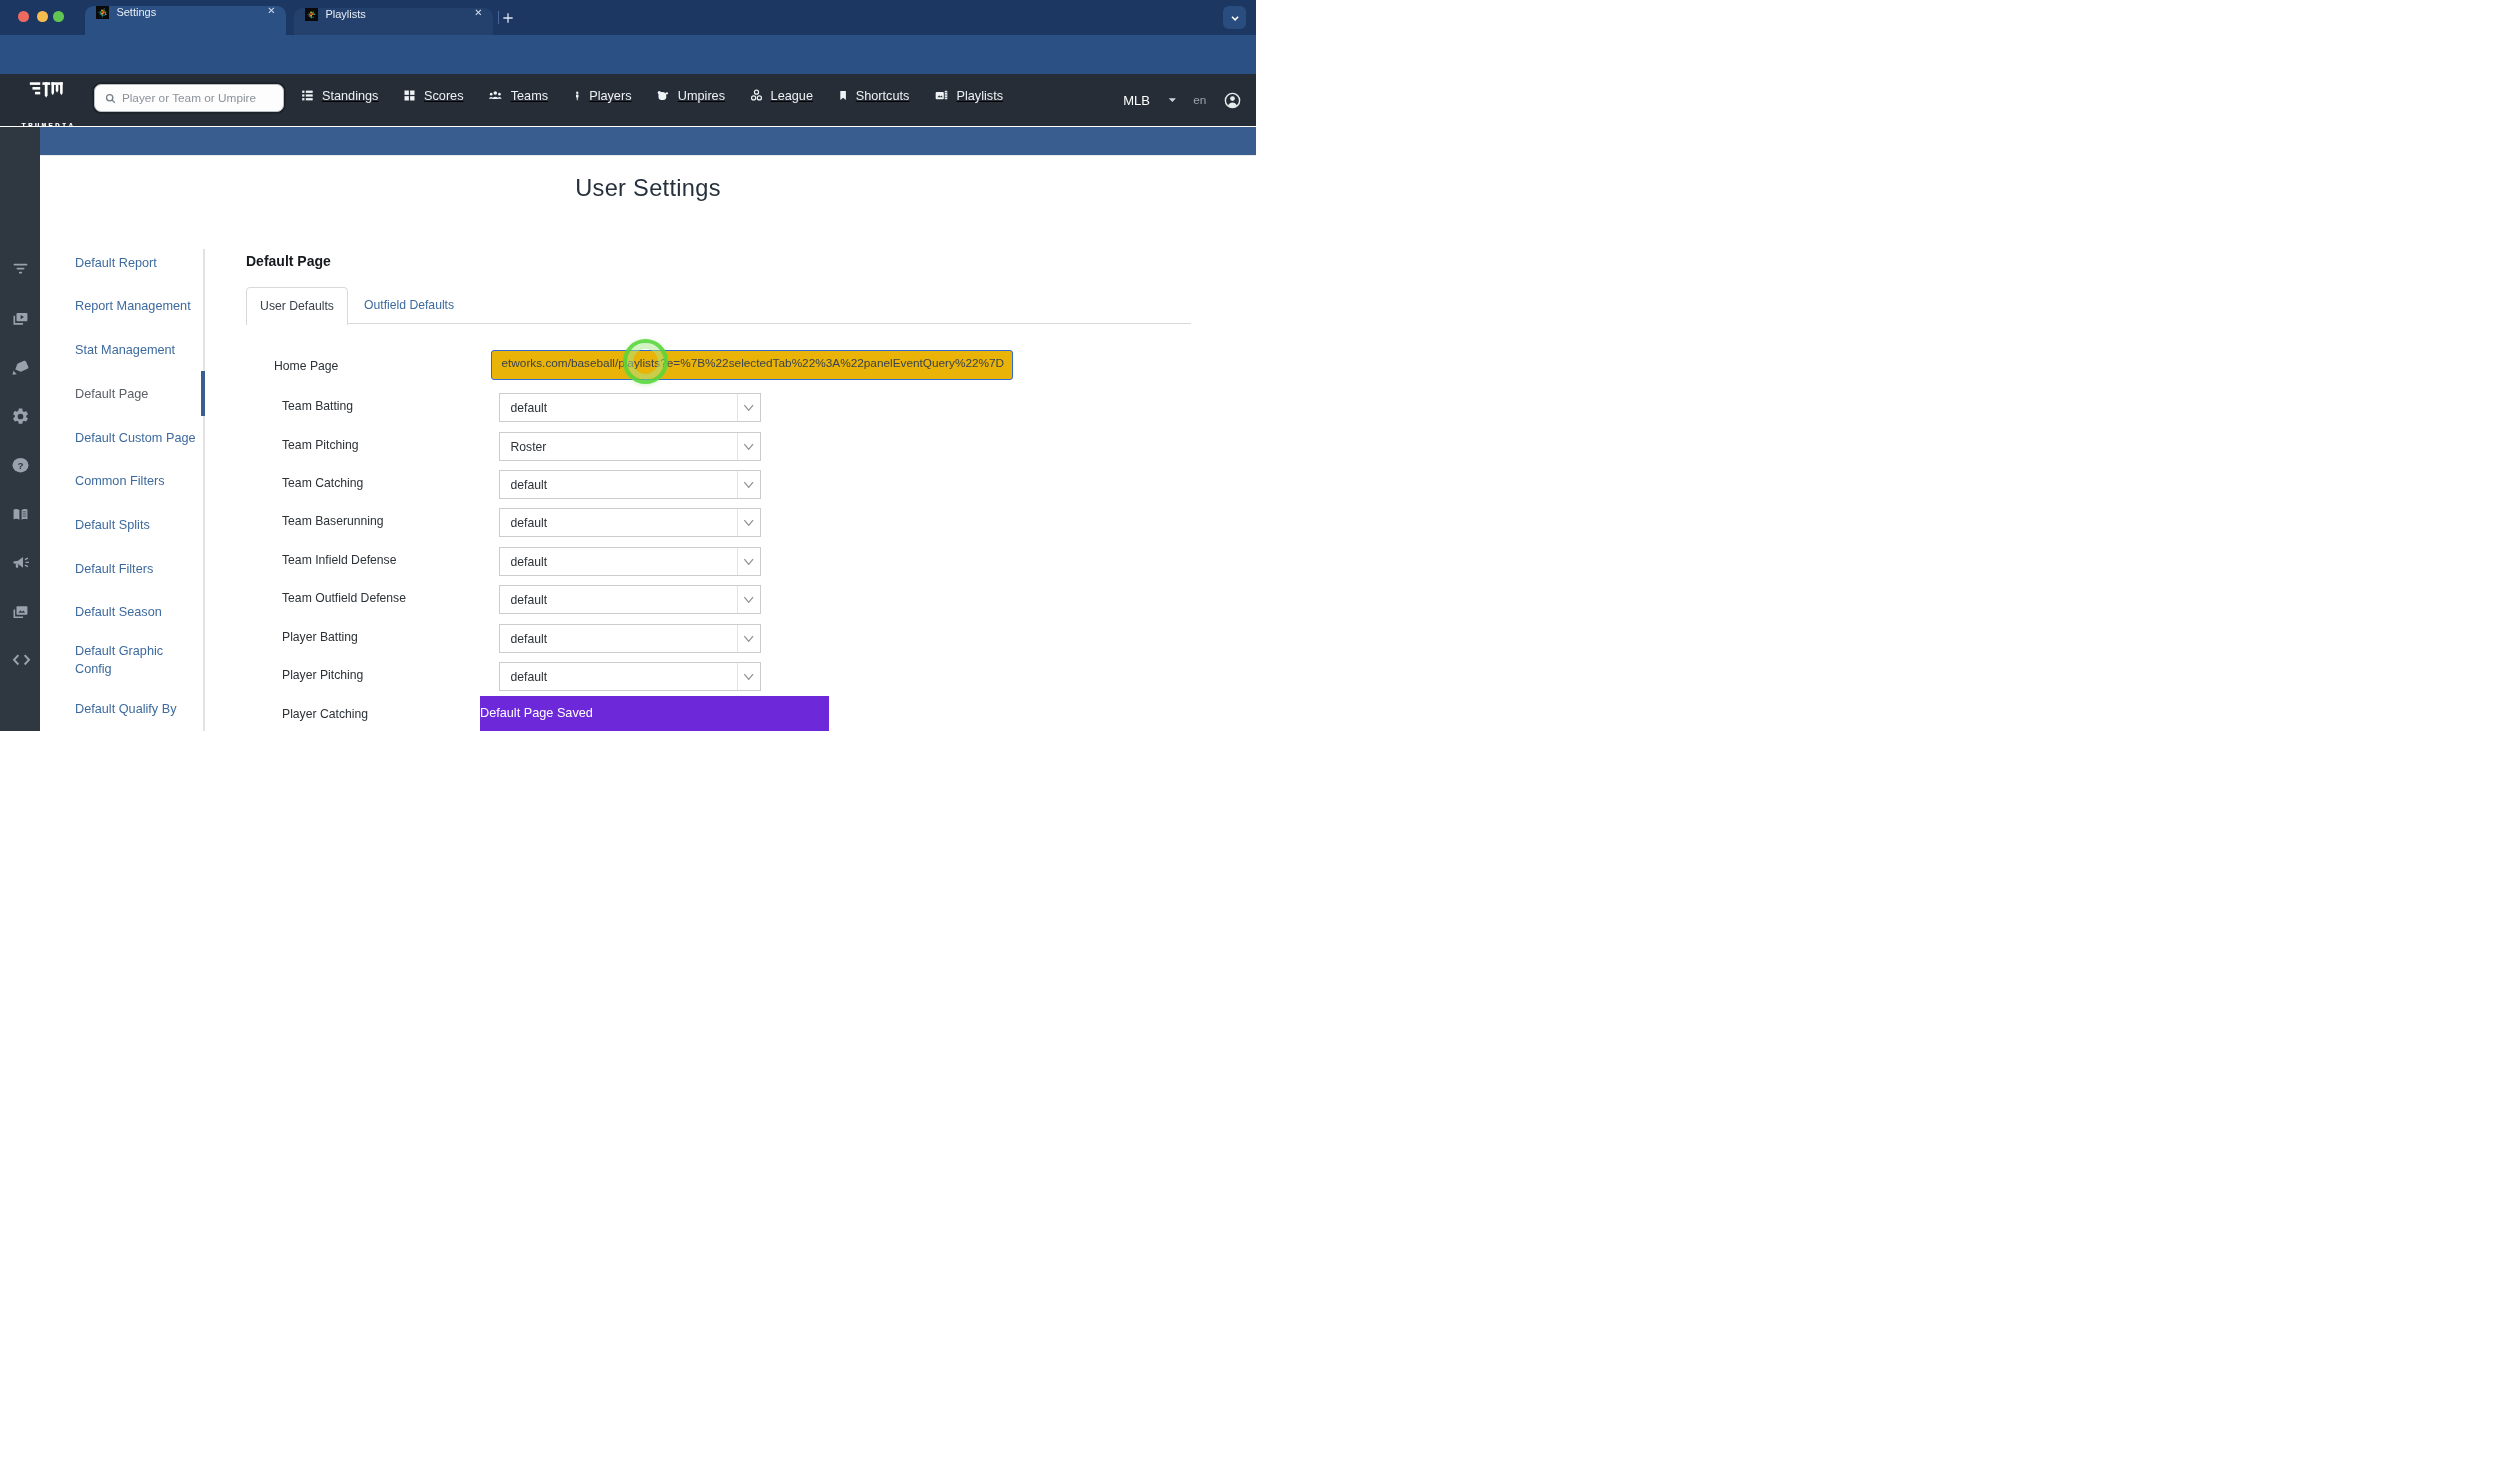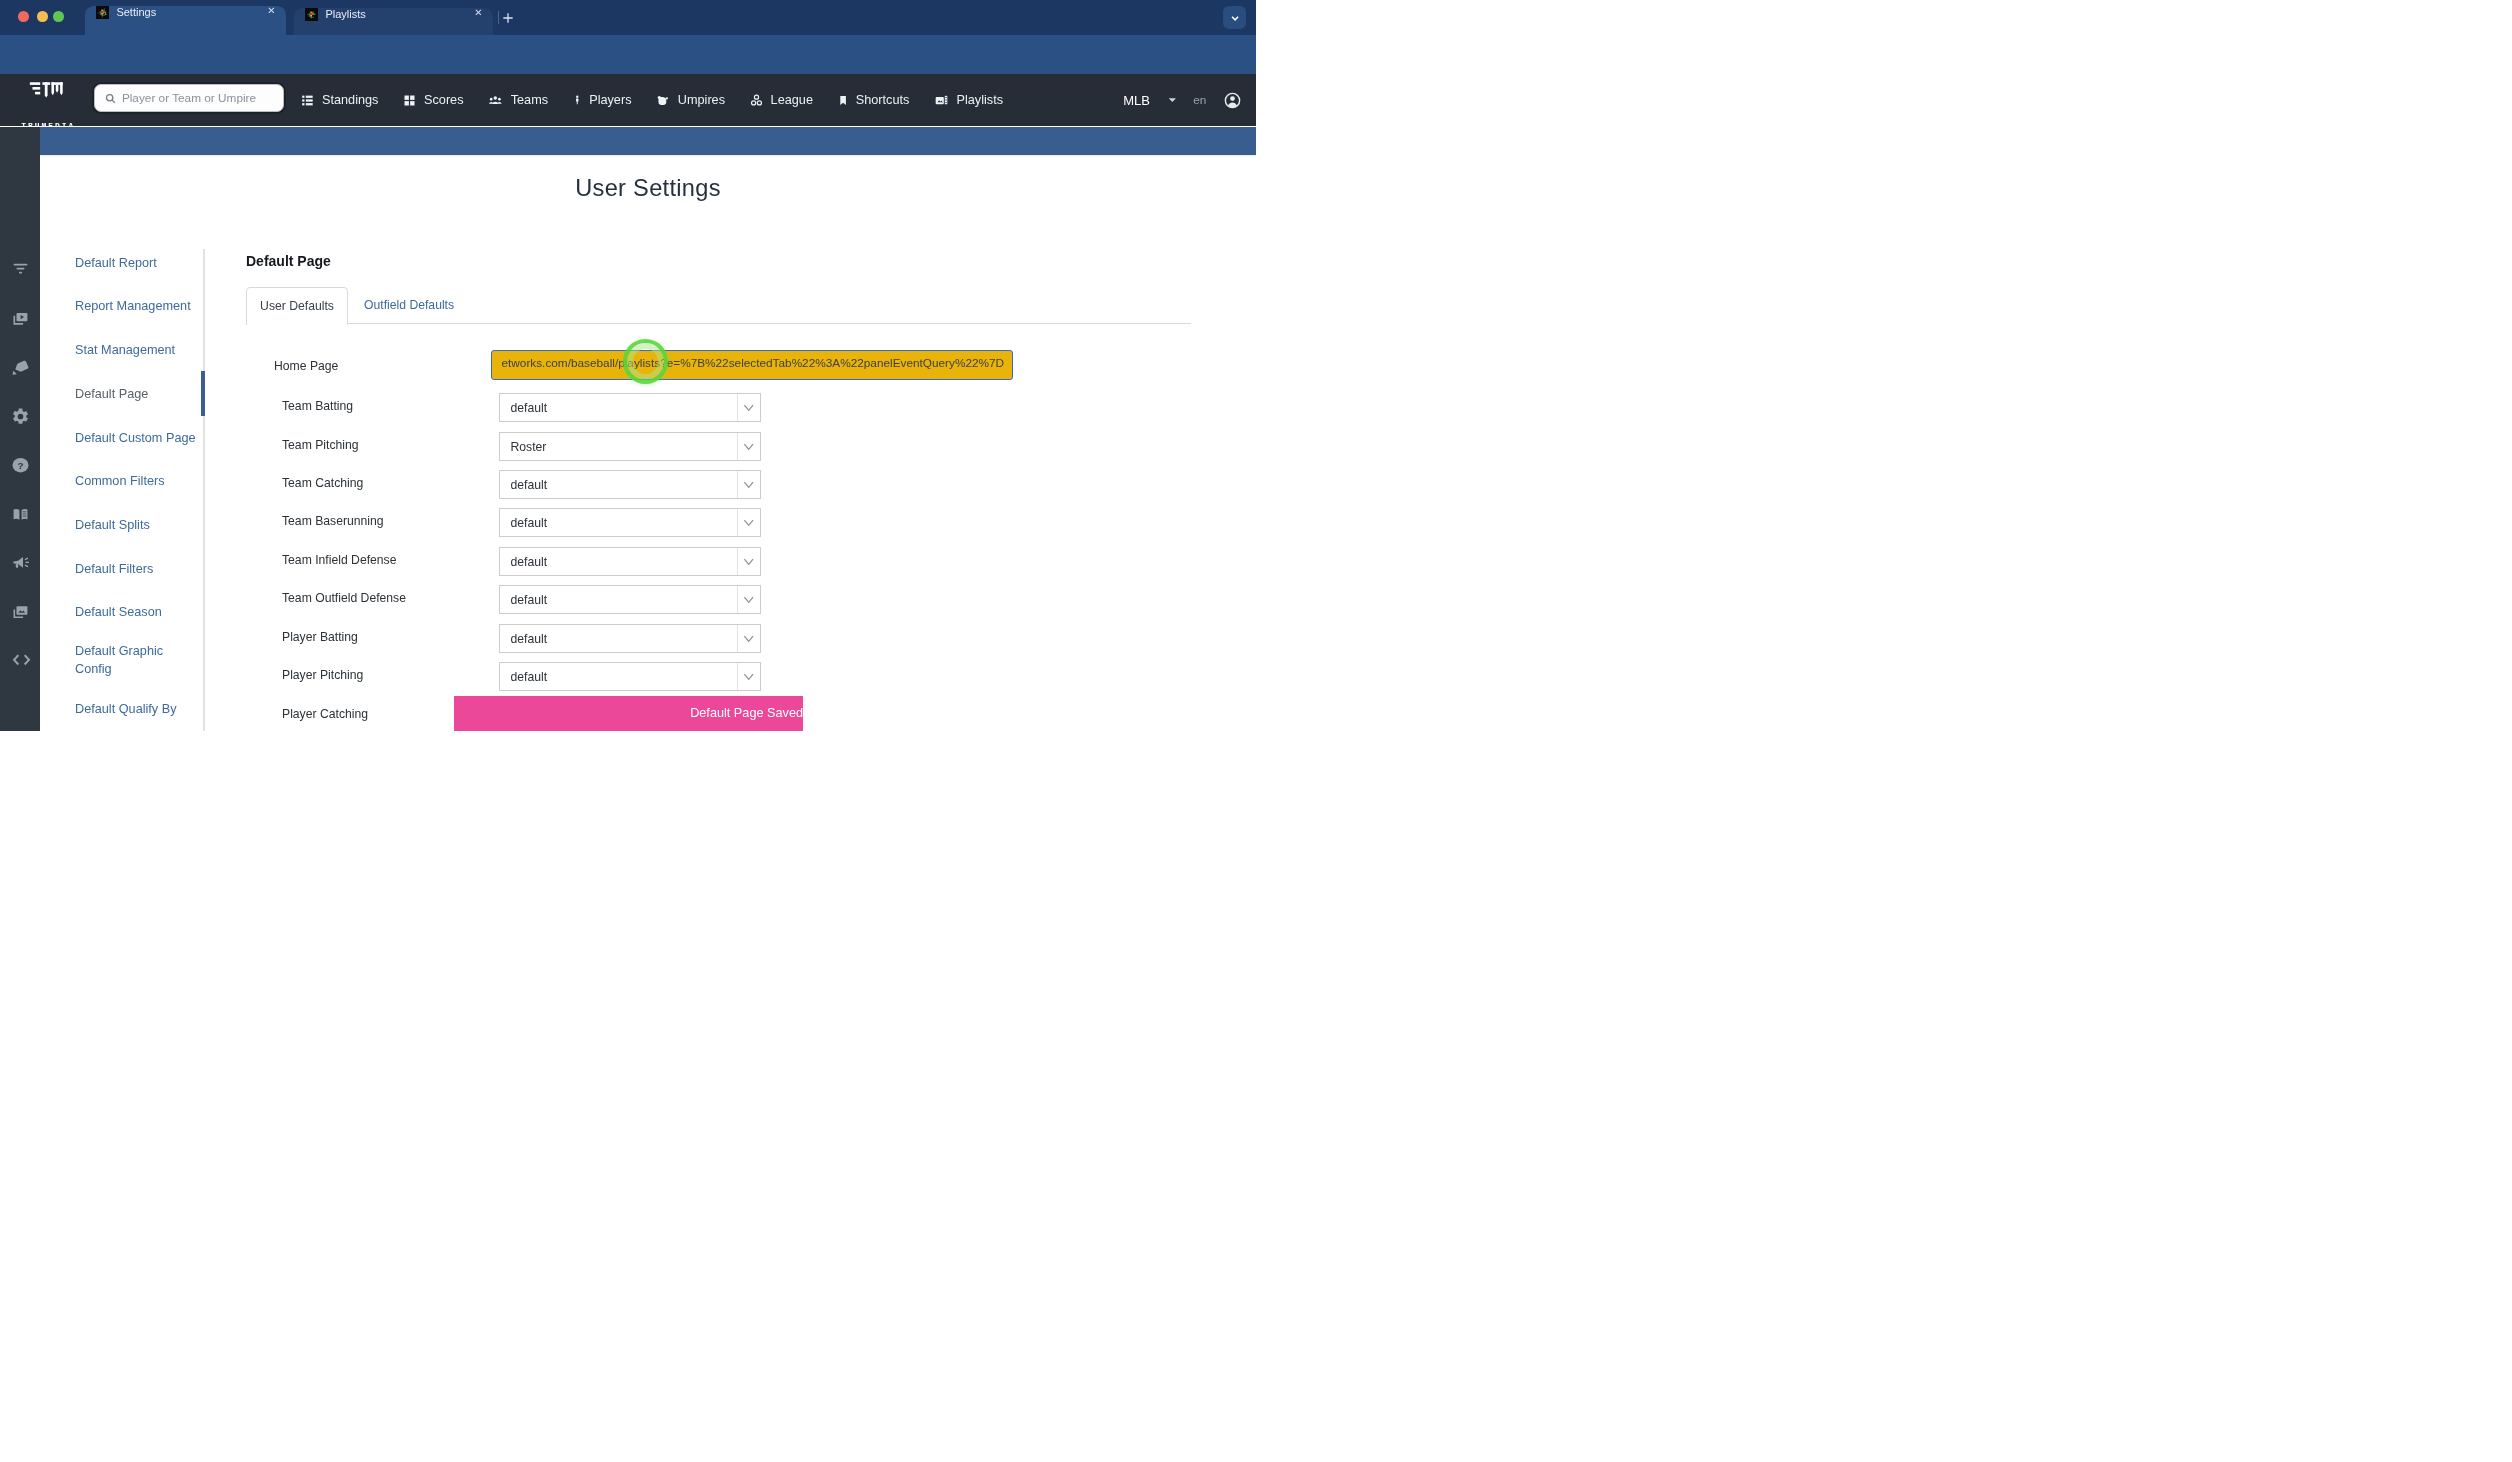--- a/index.html
+++ b/index.html
@@ -35,21 +35,21 @@
 
   
   #appnav { left:0; top:74px; width:1256px; height:52px; background:#262d36; }
   #logo { left:5.2px; top:77px; width:86px; height:47px; color:#f4f6f8; text-align:center; }
   #logo .brand { display:block; margin-top:20px; font-size:7.9px; font-weight:bold; letter-spacing:2px; color:#fff;font-family:Liberation Mono, monospace; }
   #appsearch { left:94px; top:84px; width:190px; height:28px; background:#fdfdfd; border:0.9px solid #b9bdc4;
                border-radius:7px; display:flex; align-items:center; box-shadow:0 0 0 1.7px rgba(0,0,0,.25); }
   #appsearch input { border:0; outline:0; background:transparent; width:148px; font-size:11.8px;
                      font-family:"Liberation Sans",sans-serif; color:#333; }
   #appsearch input::placeholder { color:#8b919a; }
-  #mainnav { left:300px; top:74px; height:52px; display:flex; align-items:center; gap:23.6px; }
+  #mainnav { left:300px; top:88px; height:52px; display:flex; align-items:flex-start; gap:23.6px;text-decoration:underline; }
   .nav-item { display:flex; align-items:center; gap:7px; color:#eef1f4; font-size:12.7px; }
   .nav-item svg { color:#f0f3f6; }
   #nav-right { right:14px; top:74px; height:52px; display:flex; align-items:center; gap:16.6px; }
   #league-picker { display:flex; align-items:center; gap:18px; color:#fff; font-size:13px; }
   #lang { color:#9aa3ad; font-size:11.8px; }
 
   
   #leftrail { left:0; top:127px; width:40px; height:604px; background:#2f3741; }
   .rail-ic { left:10.5px; color:#98a2ac; }
 
@@ -84,22 +84,22 @@
   .sel-val { flex:1 1 auto; padding-left:10.5px; font-size:12.2px; color:#2c3237; }
   .sel-chev { width:23px; height:100%; border-left:0.9px solid #e3e3e3; display:flex; align-items:center;
               justify-content:center; color:#909090; }
   .select-row .flabel { top:5.2px; }
 
   #click-ring { left:623px; top:339px; width:45px; height:45px; border-radius:50%;
                 border:4.4px solid rgba(88,214,60,.9);
                 box-shadow:inset 0 0 0 6.1px rgba(167,232,140,.5), 0 0.9px 4.4px rgba(120,220,90,.35);
                 z-index:40; pointer-events:none; }
 
-  #toast { left:454px; top:696px; width:349px; height:39px; background:#ec4899; z-index:50;
-           color:#fff; font-size:12.7px; text-align:right; padding-top:9.6px; }
+  #toast { left:480px; top:696px; width:349px; height:39px; background:#6d28d9; z-index:50;
+           color:#fff; font-size:12.7px; text-align:left; padding-top:9.6px; }
 </style>
 </head>
 <body>
 
 <div class="abs" id="tabstrip">
   <span class="abs traffic" style="left:18.3px;background:#ee6a5f"></span>
   <span class="abs traffic" style="left:37px;background:#f5bd4f"></span>
   <span class="abs traffic" style="left:53px;background:#61c554"></span>
 
   <div class="abs tab tab-active">

